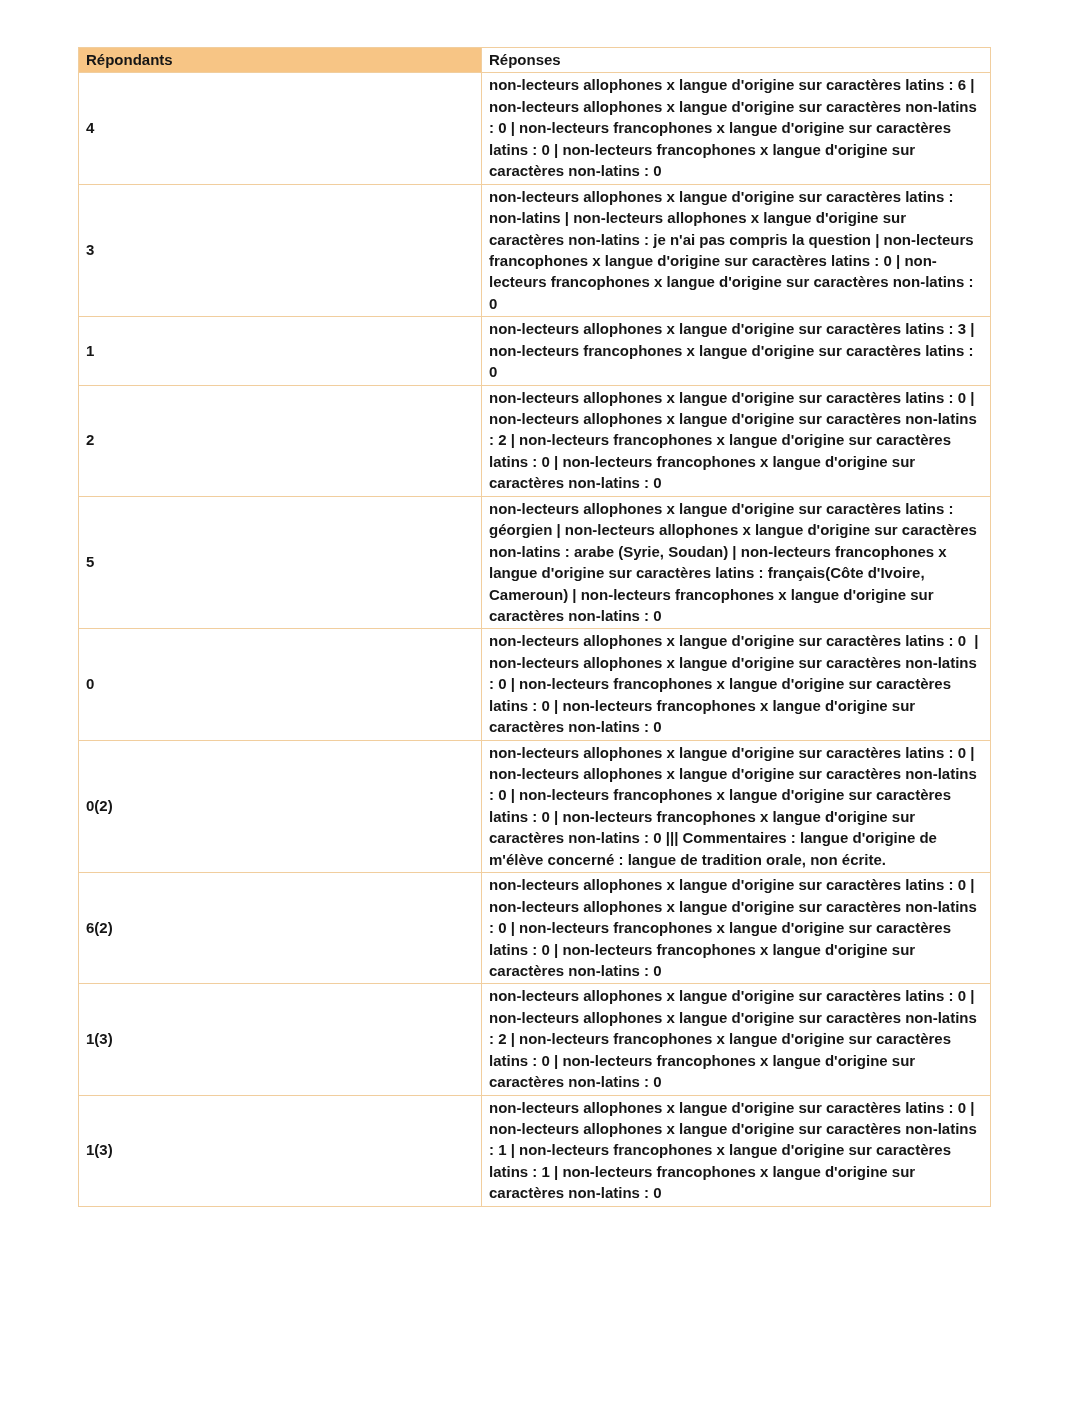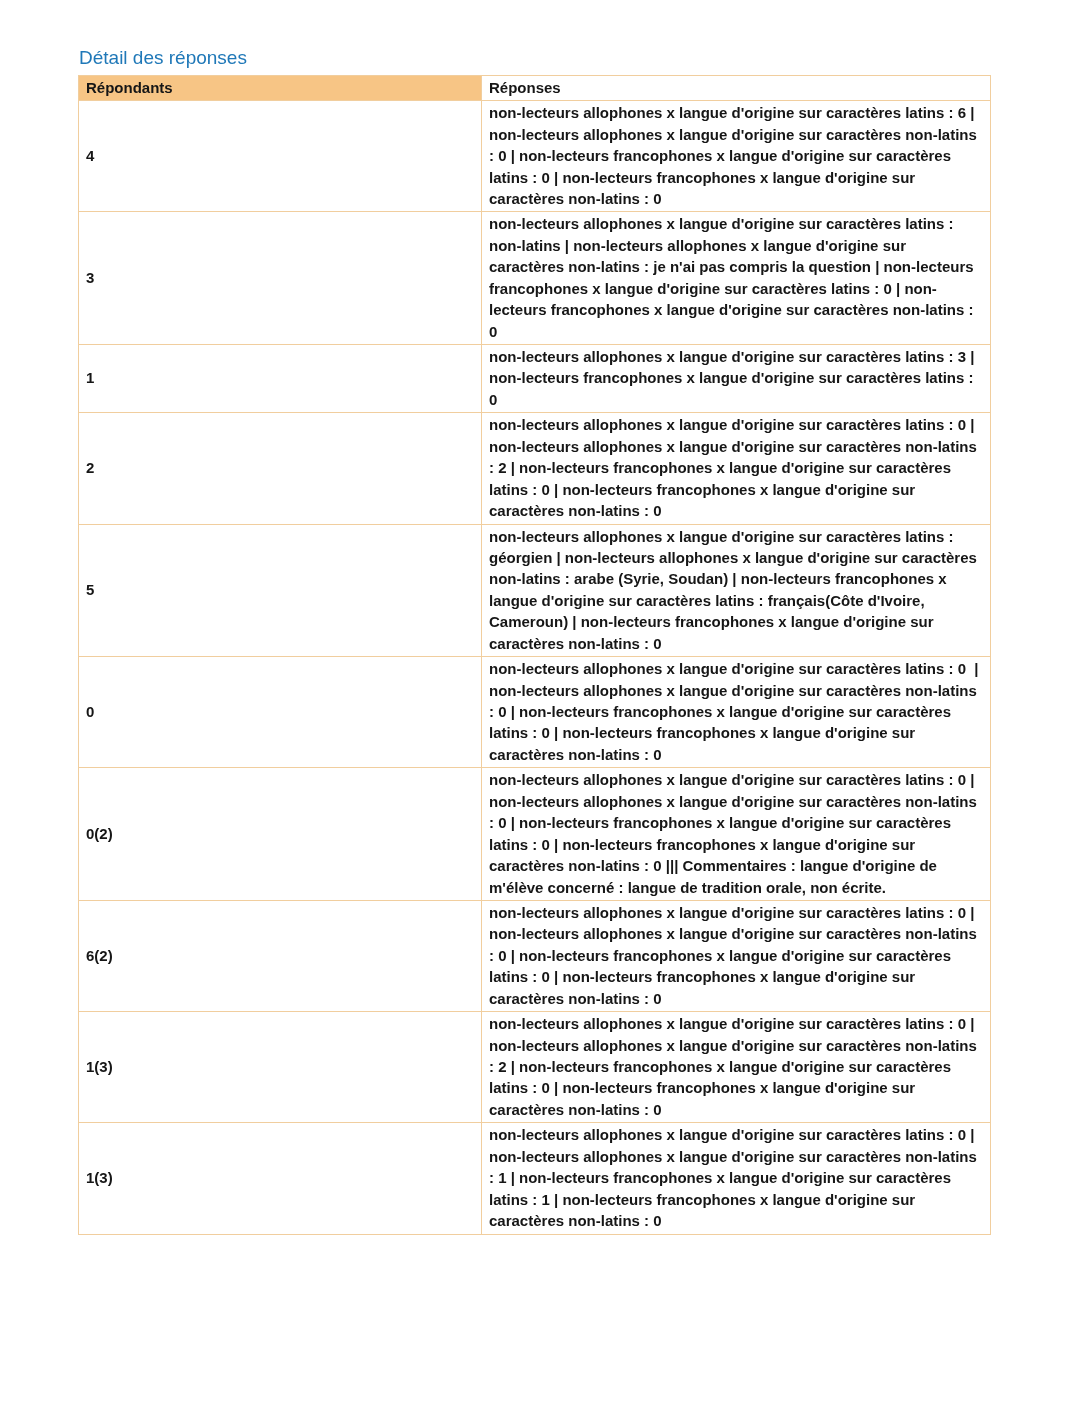--- a/index.html
+++ b/index.html
@@ -59,21 +59,20 @@
   .responses-table td.response-cell {
     vertical-align: top;
     white-space: pre-wrap;
     word-wrap: break-word;
   }
 </style>
 </head>
 <body>
 
 <div class="page">
-  <h1 class="page-title">Détail des réponses</h1>
   <table class="responses-table">
     <thead>
       <tr>
         <th class="th-respondents">Répondants</th>
         <th class="th-responses">Réponses</th>
       </tr>
     </thead>
     <tbody>
         <tr>
           <td class="respondent-cell">4</td>

